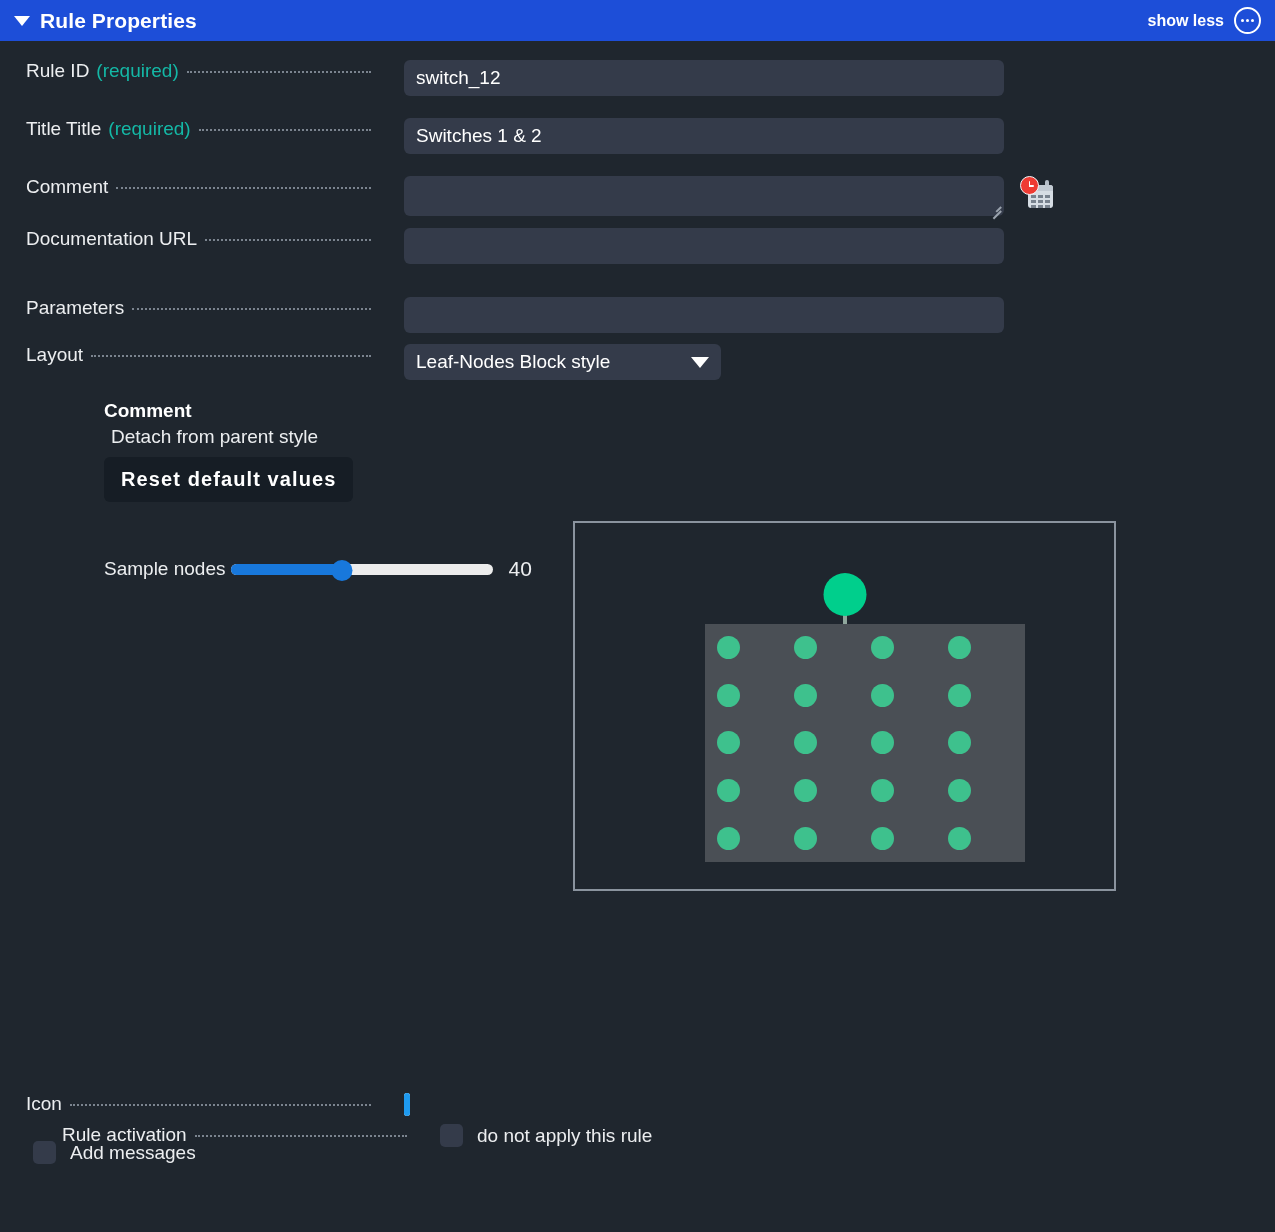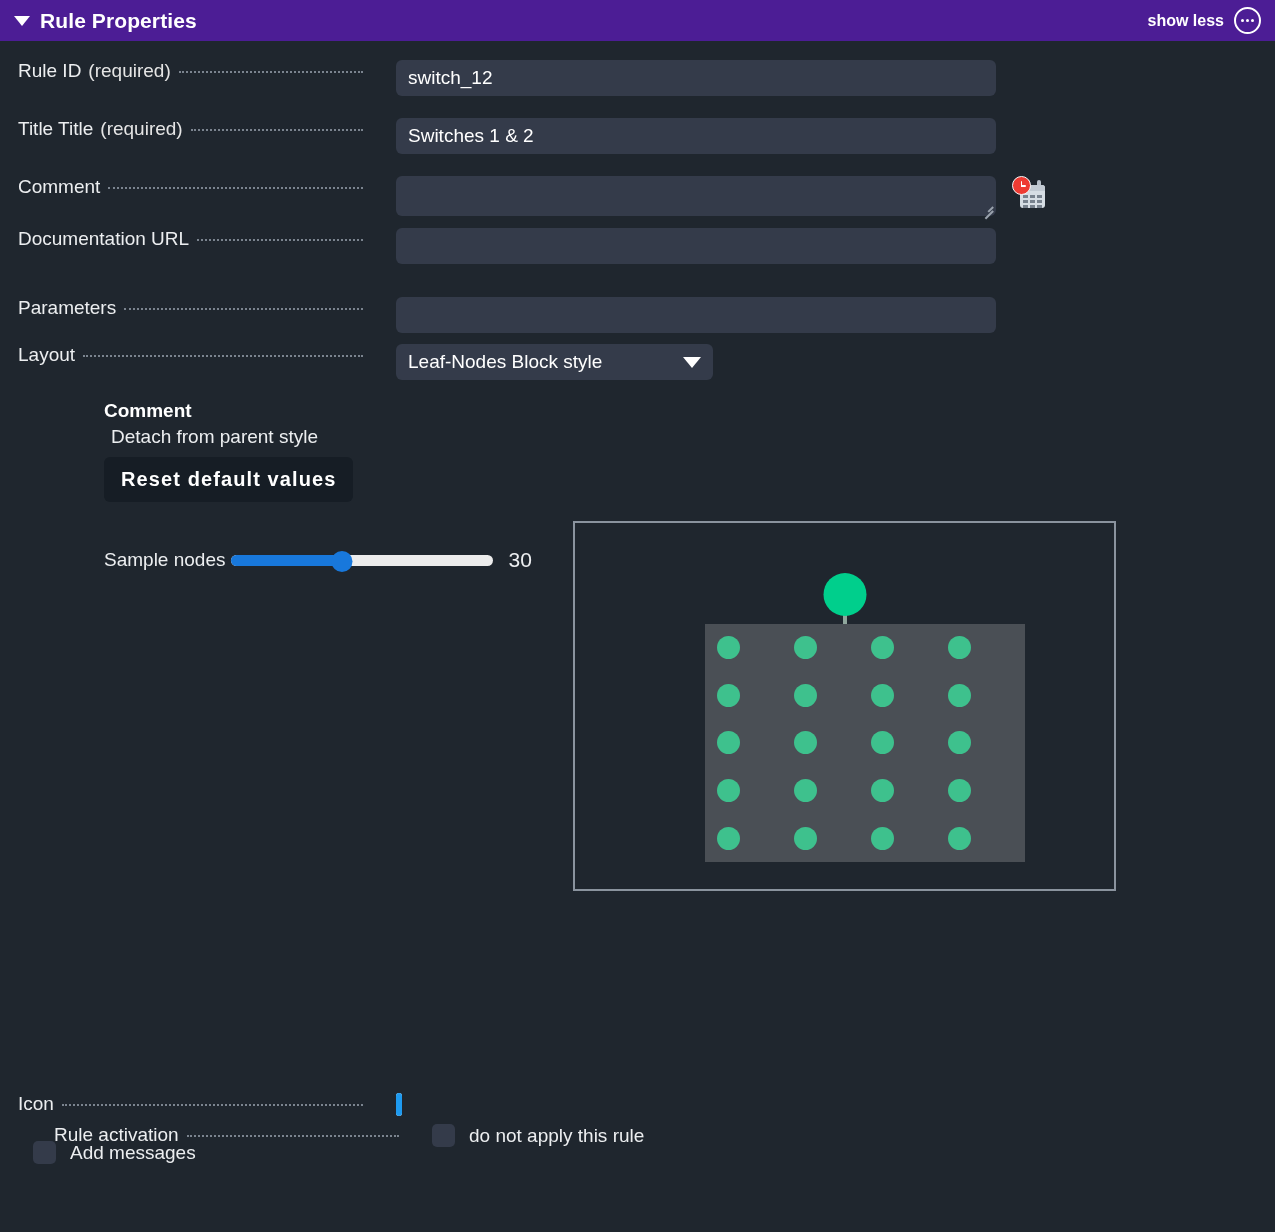--- a/index.html
+++ b/index.html
@@ -12,21 +12,21 @@
     height: 1232px;
     overflow: hidden;
     font-family: "Liberation Sans", sans-serif;
     color: #e8eaed;
     position: relative;
   }
 
   
   .panel-header {
     height: 41px;
-    background: #4c1d95;
+    background: #1d4ed8;
     display: flex;
     align-items: center;
     padding: 0 14px 0 14px;
     box-sizing: border-box;
   }
   .collapse-triangle {
     width: 0; height: 0;
     border-left: 8px solid transparent;
     border-right: 8px solid transparent;
     border-top: 10px solid #ffffff;
@@ -77,28 +77,29 @@
     width: 100%;
   }
   .label-cell {
     width: 363px;
     display: flex;
     align-items: baseline;
     padding-left: 18px;
     box-sizing: border-box;
     white-space: nowrap;
     overflow: hidden;
+    margin-left: 8px;
   }
   .label-text {
     font-size: 19px;
     color: #eceef0;
     flex: none;
   }
   .req {
-    color: #e5e5e5;
+    color: #14b8a6;
     font-size: 19px;
     margin-left: 7px;
     flex: none;
   }
   .leader {
     flex: 1 1 auto;
     margin-left: 8px;
     border-bottom: 2px dotted #7b848f;
     position: relative;
     top: -4px;
@@ -243,21 +244,21 @@
     letter-spacing: 1.1px;
     padding: 11px 17px;
     font-family: "Liberation Sans", sans-serif;
     cursor: pointer;
   }
 
   .example-block { position: absolute; left: 104px; top: 537px; }
   .slider-row {
     display: flex;
     align-items: center;
-    margin-top: 11px;
+    margin-top: 20px;
   }
   .slider-label { font-size: 19px; color: #eceef0; }
   .slider {
     position: relative;
     width: 262px;
     height: 16px;
     margin-left: 6px;
   }
   .slider .track {
     position: absolute;
@@ -508,21 +509,21 @@
 </div>
 
 <div class="example-block">
   <div class="slider-row">
     <span class="slider-label">Sample nodes</span>
     <span class="slider">
       <span class="track"></span>
       <span class="fill" style="width: 42%;"></span>
       <span class="thumb" style="left: 42%;"></span>
     </span>
-    <span class="slider-value">30</span>
+    <span class="slider-value">40</span>
   </div>
 </div>
 
 <div class="preview">
   <span class="connector"></span>
   <span class="parent-node" style="background: rgb(0, 207, 140);"></span>
   <div class="leaf-block" style="background: rgb(74, 79, 85);">
     <div class="leaf-grid" style="grid-template-columns: repeat(4, 1fr); grid-template-rows: repeat(5, 1fr);">
         <span class="leaf-node" style="background: rgb(62, 193, 141);"></span>
         <span class="leaf-node" style="background: rgb(62, 193, 141);"></span>

